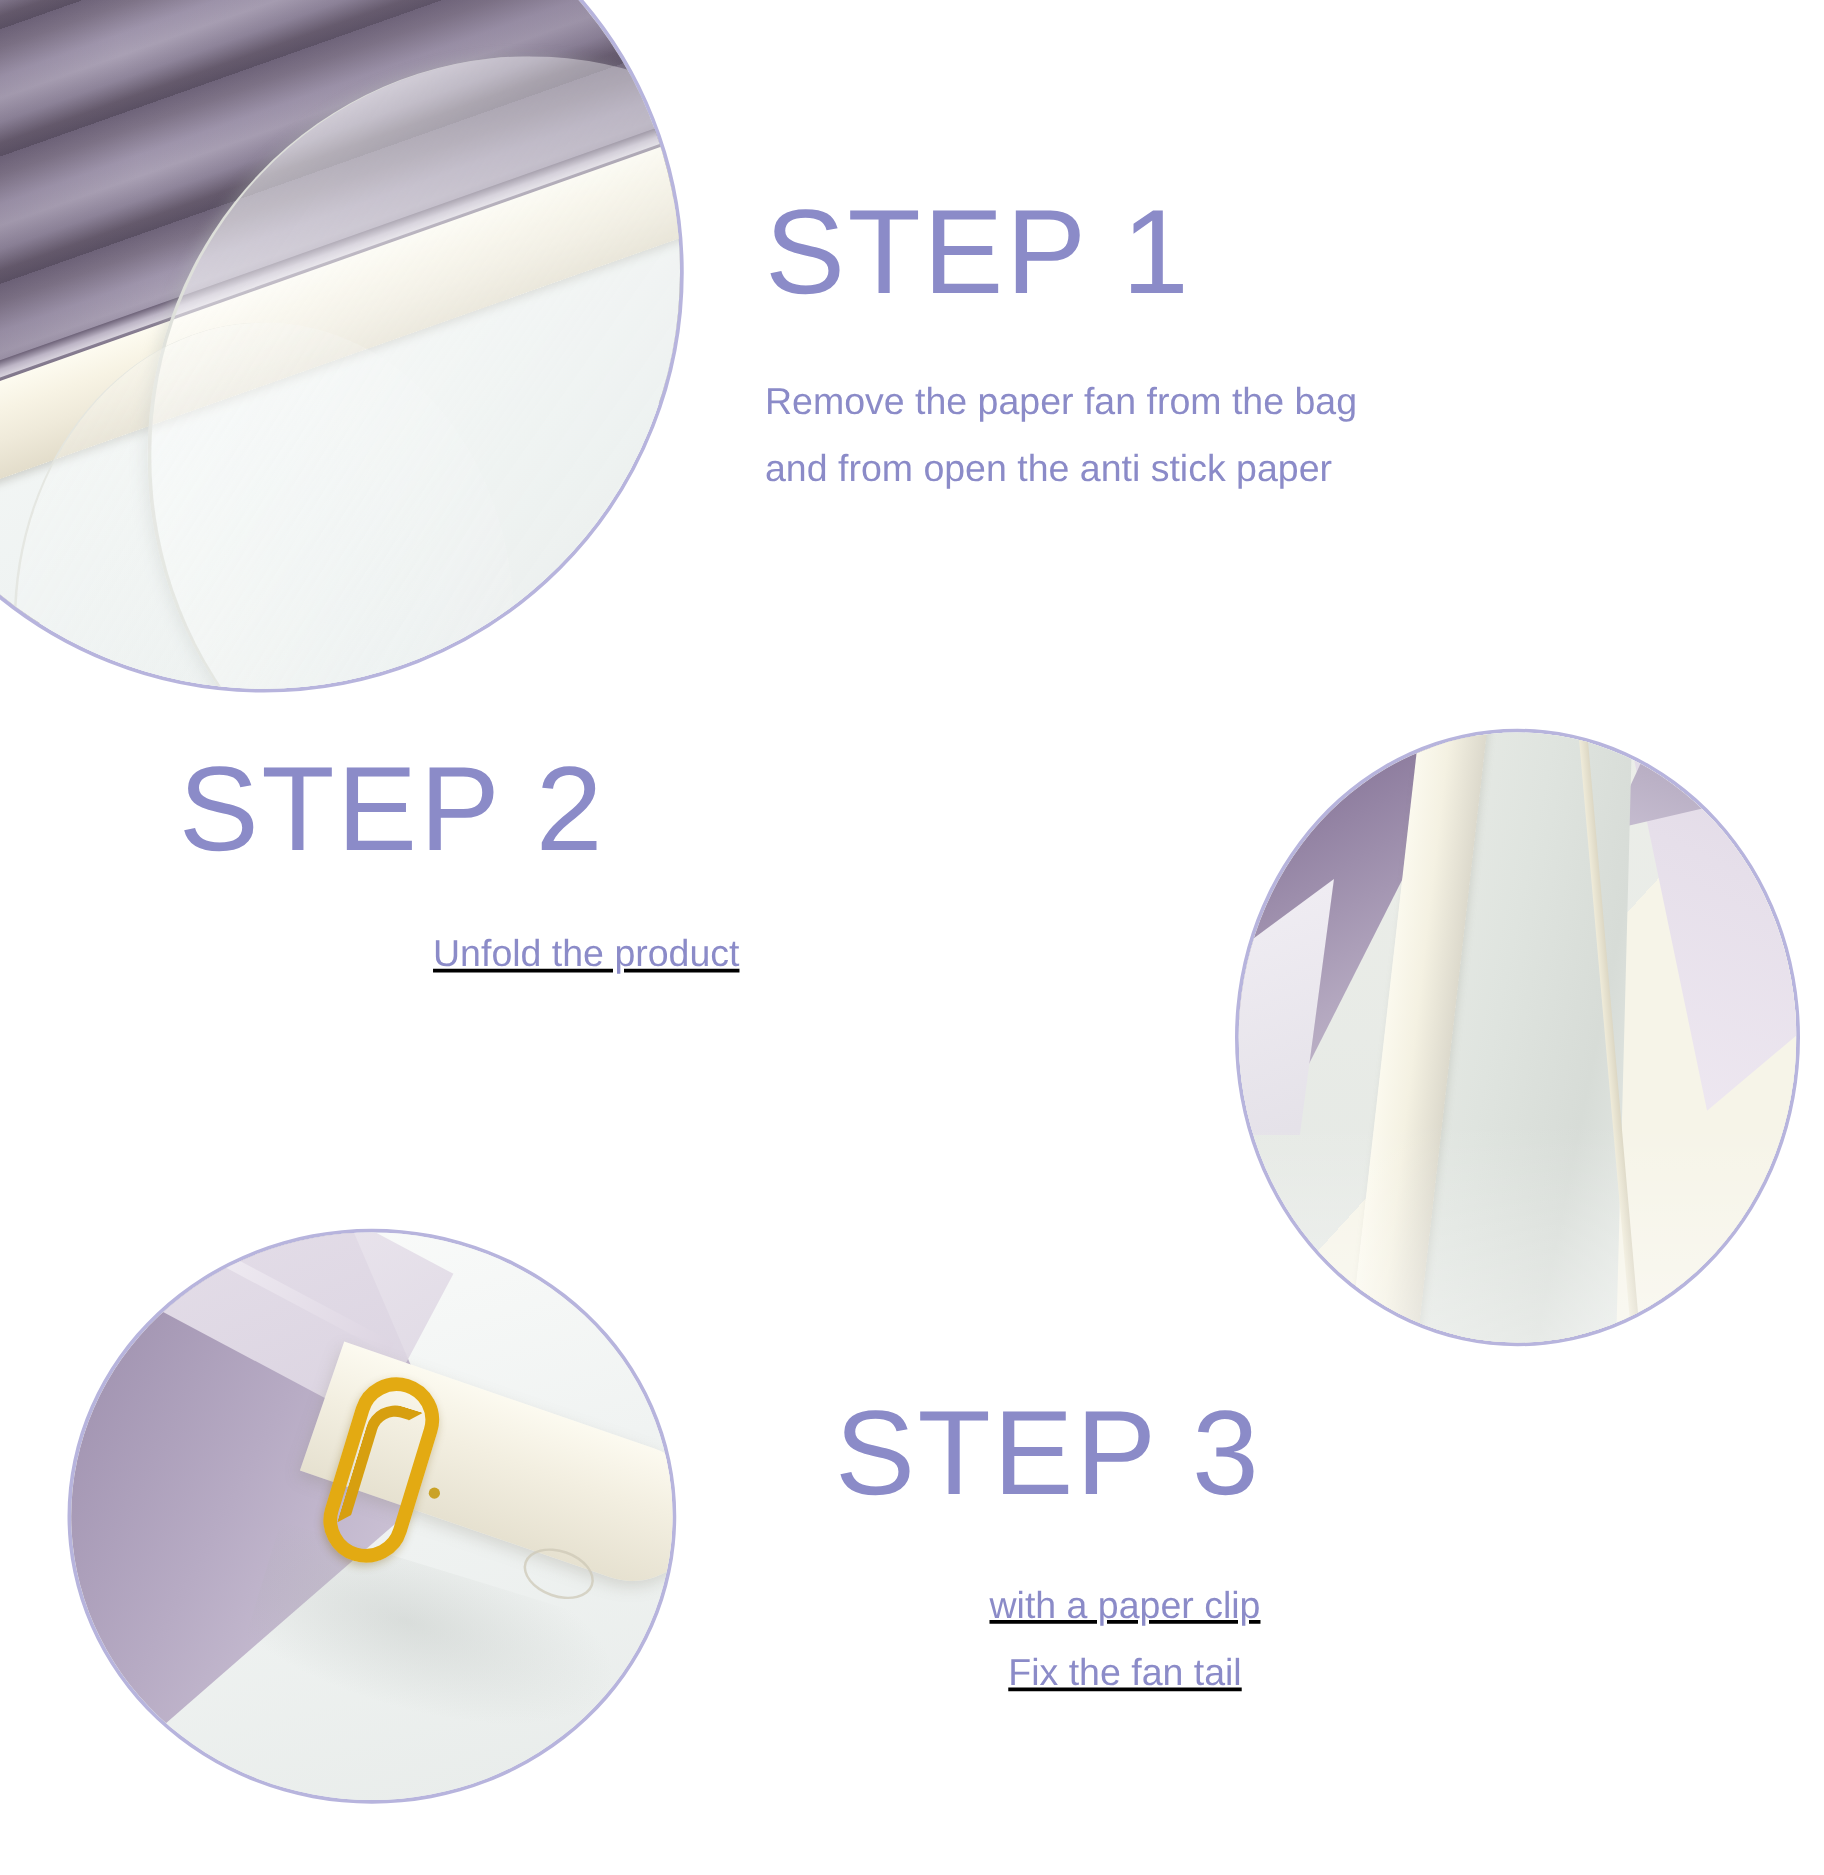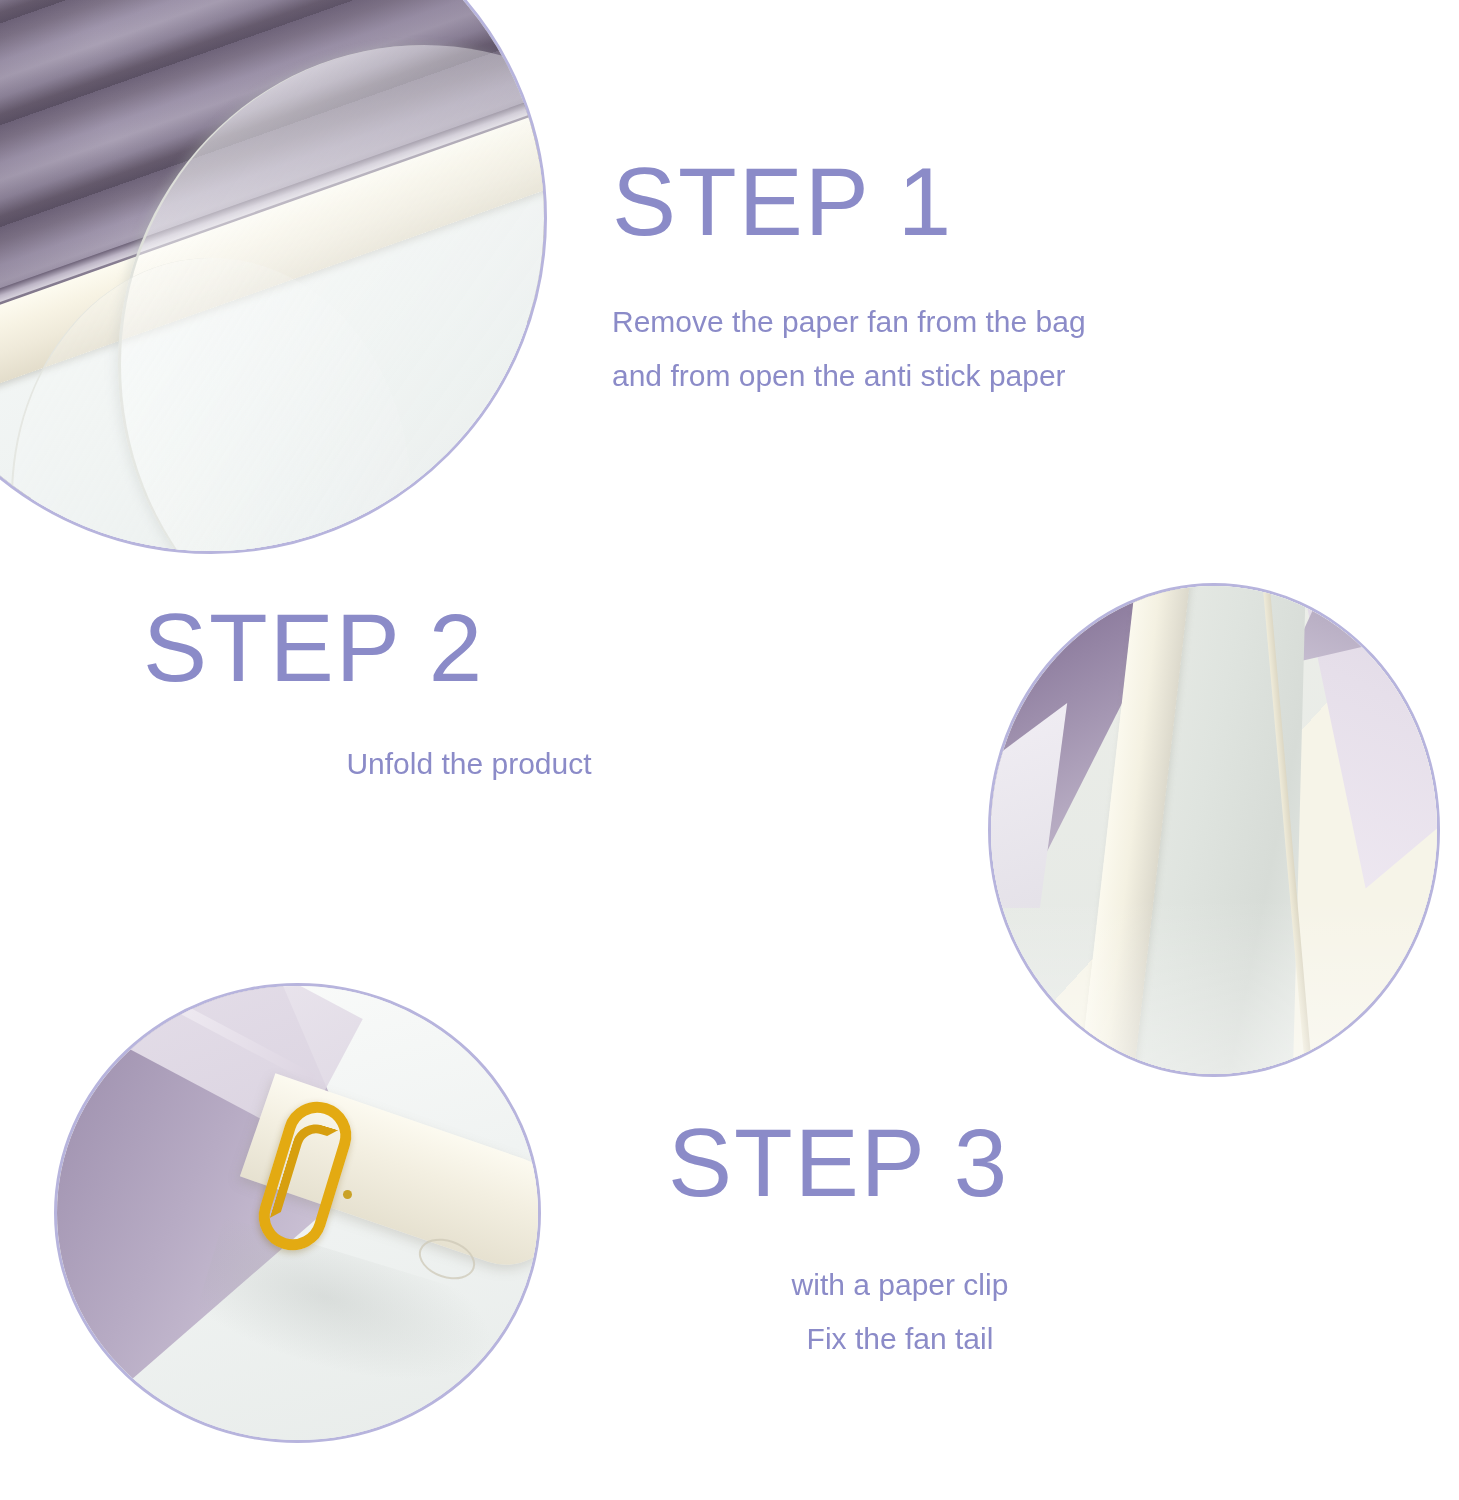--- a/index.html
+++ b/index.html
@@ -39,21 +39,21 @@
     font-weight: 400;
     color: #8b8bc8;
     line-height: 1.82;
     white-space: nowrap;
   }
 
   #step1-block { left: 612px; top: 152px; text-align: left; }
   #step2-block { left: 112px;  top: 598px; text-align: left; margin-left: 31px; }
   #step3-block { left: 668px; top: 1113px; text-align: left; }
 
-  #step2-body, #step3-body { text-align: center; }
+  #step2-body, #step3-body { text-align: center; text-decoration: underline; }
   #step2-body { width: 640px; margin-left: 6px; margin-top: 38px; }
   #step3-body { width: 560px; margin-left: -48px; margin-top: 44px; }
   #step1-body { margin-top: 42px; }
 
   
   .photo-circle {
     position: absolute;
     border-radius: 50%;
     overflow: hidden;
     border: 3px solid #b7b4dd;

